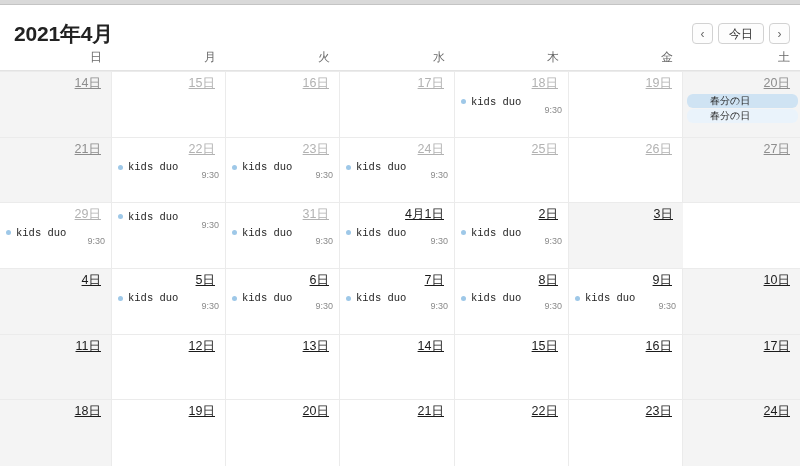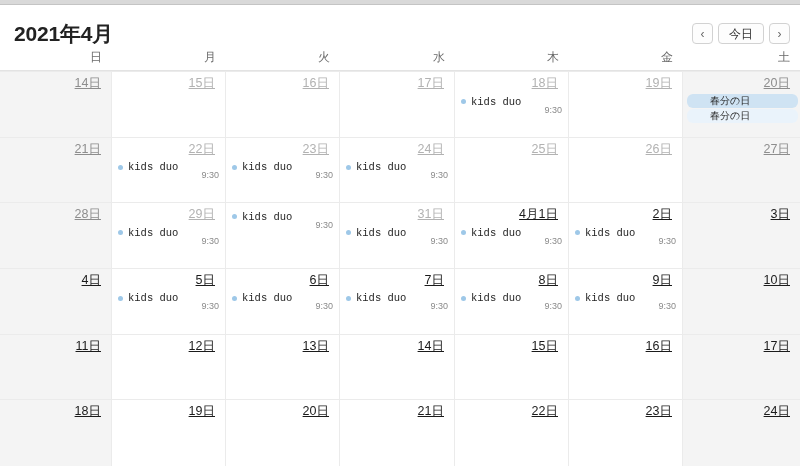--- a/index.html
+++ b/index.html
@@ -267,24 +267,20 @@
         <div class="day-cell">
           <div class="day-num muted">26日</div>
           <div class="events"></div>
         </div>
         <div class="day-cell weekend-bg">
           <div class="day-num weekend-muted">27日</div>
           <div class="events"></div>
         </div>
       </div>
       <div class="week">
-        <div class="day-cell weekend-bg">
-          <div class="day-num weekend-muted">28日</div>
-          <div class="events"></div>
-        </div>
         <div class="day-cell">
           <div class="day-num muted">29日</div>
           <div class="events">
             <div class="event-row">
               <span class="event-dot"></span>
               <span class="event-title">kids duo</span>
               <span class="event-time">9:30</span>
             </div>
           </div>
         </div>

